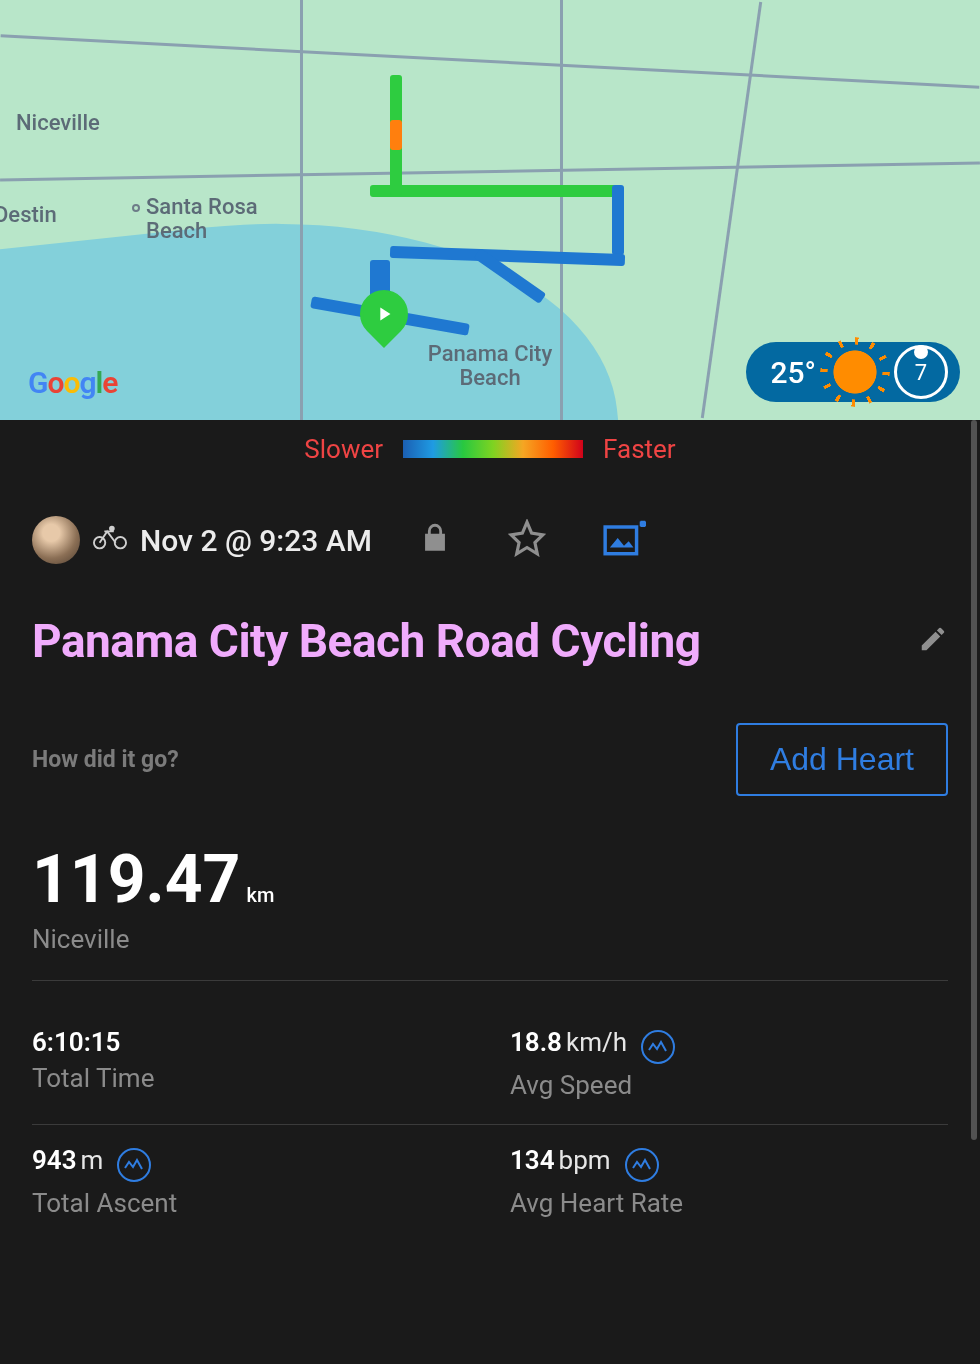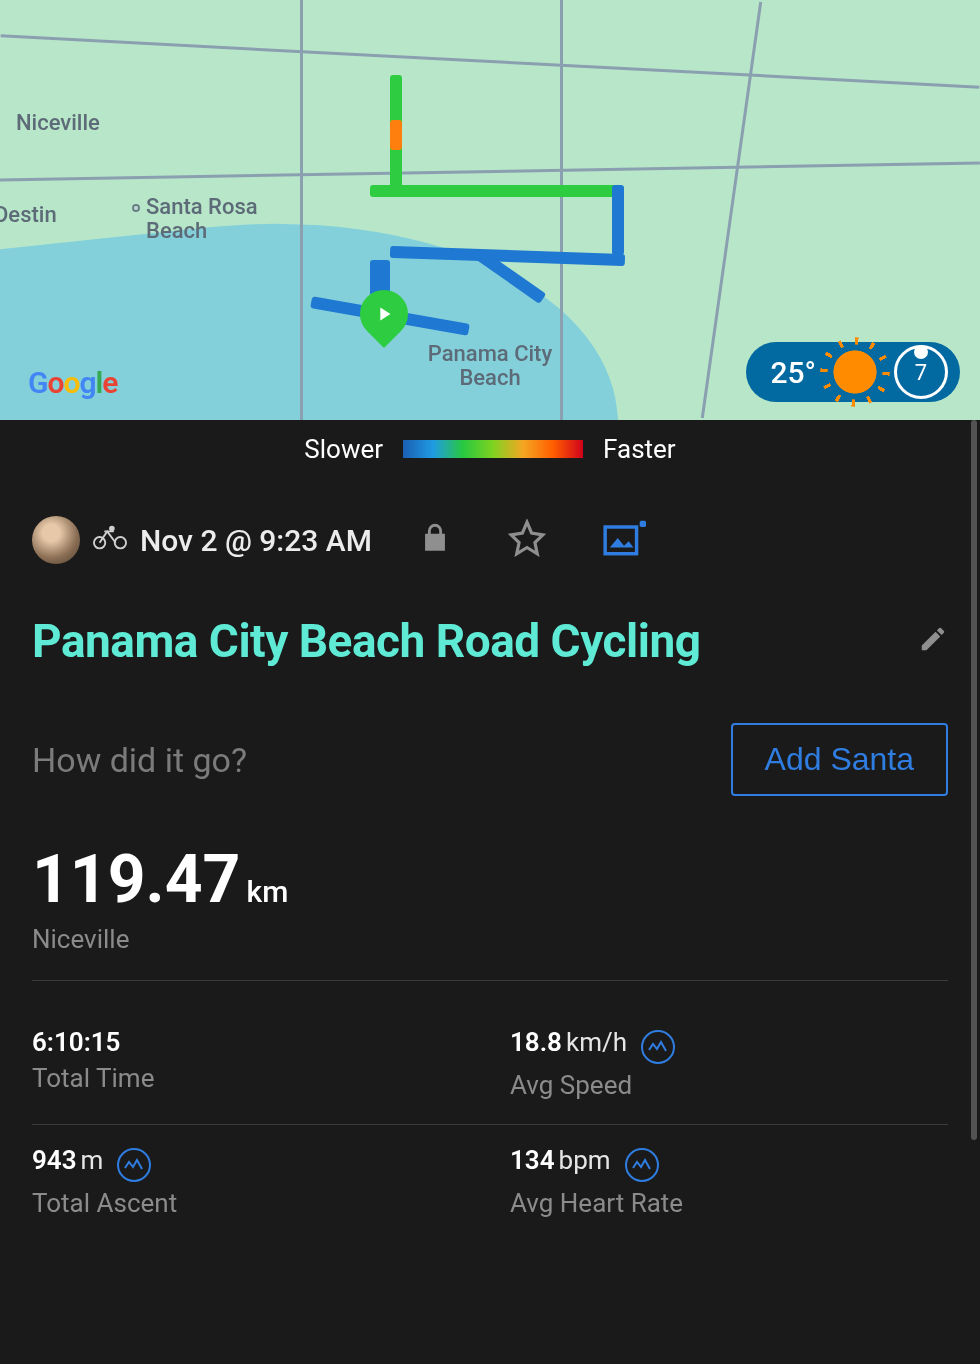--- a/index.html
+++ b/index.html
@@ -103,21 +103,21 @@
     transform:translateX(-50%);
   }
 
   
   .legend {
     display:flex; align-items:center; justify-content:center;
     gap: 20px;
     padding: 14px 0;
     background:#1a1a1a;
   }
-  .legend span { color:#ffffff; font-size: 26px; }
+  .legend span { color:#ef4444; font-size: 26px; }
   .legend .bar {
     width: 180px; height: 18px;
     background: linear-gradient(90deg,#1b5fb3,#1f9be3,#28c840,#7ed321,#f5a623,#ff5e00,#d0021b);
   }
 
   
   .panel { padding: 38px 32px 0 32px; }
   .meta-row {
     display:flex; align-items:center; gap: 13px;
     margin-bottom: 50px;
@@ -126,34 +126,34 @@
     width:48px; height:48px; border-radius:50%;
     background: radial-gradient(circle at 40% 35%, #e7c9a9 20%, #8b6f55 60%, #4b3b2e 100%);
   }
   .sport-icon{color:#cfcfcf;}
   .timestamp{ color:#ececec; font-size: 30px; font-weight:500;}
   .meta-icon{ color:#8f8f8f; }
   .meta-icon.star{ color:#8f8f8f; }
   .meta-icon.photo{ color:#2f7de1; }
 
   .title-row{ display:flex; align-items:center; justify-content:space-between; margin-bottom: 55px;}
-  .title{ font-size: 46px; font-weight:700; color:#5eead4; letter-spacing:-0.5px;}
+  .title{ font-size: 46px; font-weight:700; color:#f0abfc; letter-spacing:-0.5px;}
   .edit-icon{ color:#8f8f8f; }
 
   .note-row{ display:flex; align-items:center; justify-content:space-between; margin-bottom: 45px;}
-  .note-prompt{ color:#7b7b7b; font-size: 34px; }
+  .note-prompt{ color:#7b7b7b; font-size: 23px; font-weight: bold; }
   .add-note-btn{
     border:2px solid #2f7de1; color:#2f7de1;
     background:transparent; font-size: 32px;
     padding: 16px 32px; border-radius:4px;
     cursor:pointer;
   }
 
   .big-metric .value{ font-size: 66px; font-weight:700; }
-  .big-metric .unit{ font-size: 30px; font-weight:500; margin-left:6px;}
+  .big-metric .unit{ font-size: 20px; font-weight:500; margin-left:6px;}
   .metric-label{ color:#8b8b8b; font-size: 26px; margin-top:6px;}
 
   .divider{ border:none; border-top:1px solid #3b3b3b; margin: 26px 0;}
 
   .metric-grid{
     display:grid; grid-template-columns: 1fr 1fr;
     column-gap: 40px;
   }
   .metric-cell{ padding: 20px 0 24px 0;  }
   .metric-cell .value{ font-size: 26px; font-weight:600; }
@@ -266,21 +266,21 @@
     <div class="title">Panama City Beach Road Cycling</div>
     <span class="edit-icon">
       <svg width="30" height="30" viewBox="0 0 24 24" fill="#8f8f8f">
           <path d="M3 17.25V21h3.75L17.81 9.94l-3.75-3.75L3 17.25zM20.71 7.04a1 1 0 0 0 0-1.41l-2.34-2.34a1 1 0 0 0-1.41 0L15.13 5.12l3.75 3.75 1.83-1.83z"></path>
         </svg>
     </span>
   </div>
 
   <div class="note-row">
     <div class="note-prompt">How did it go?</div>
-    <button class="add-note-btn">Add Santa</button>
+    <button class="add-note-btn">Add Heart</button>
   </div>
 
   <div class="big-metric">
     <span class="value">119.47</span><span class="unit">km</span>
     <div class="metric-label">Niceville</div>
   </div>
 
   <hr class="divider">
 
   <div class="metric-grid">

